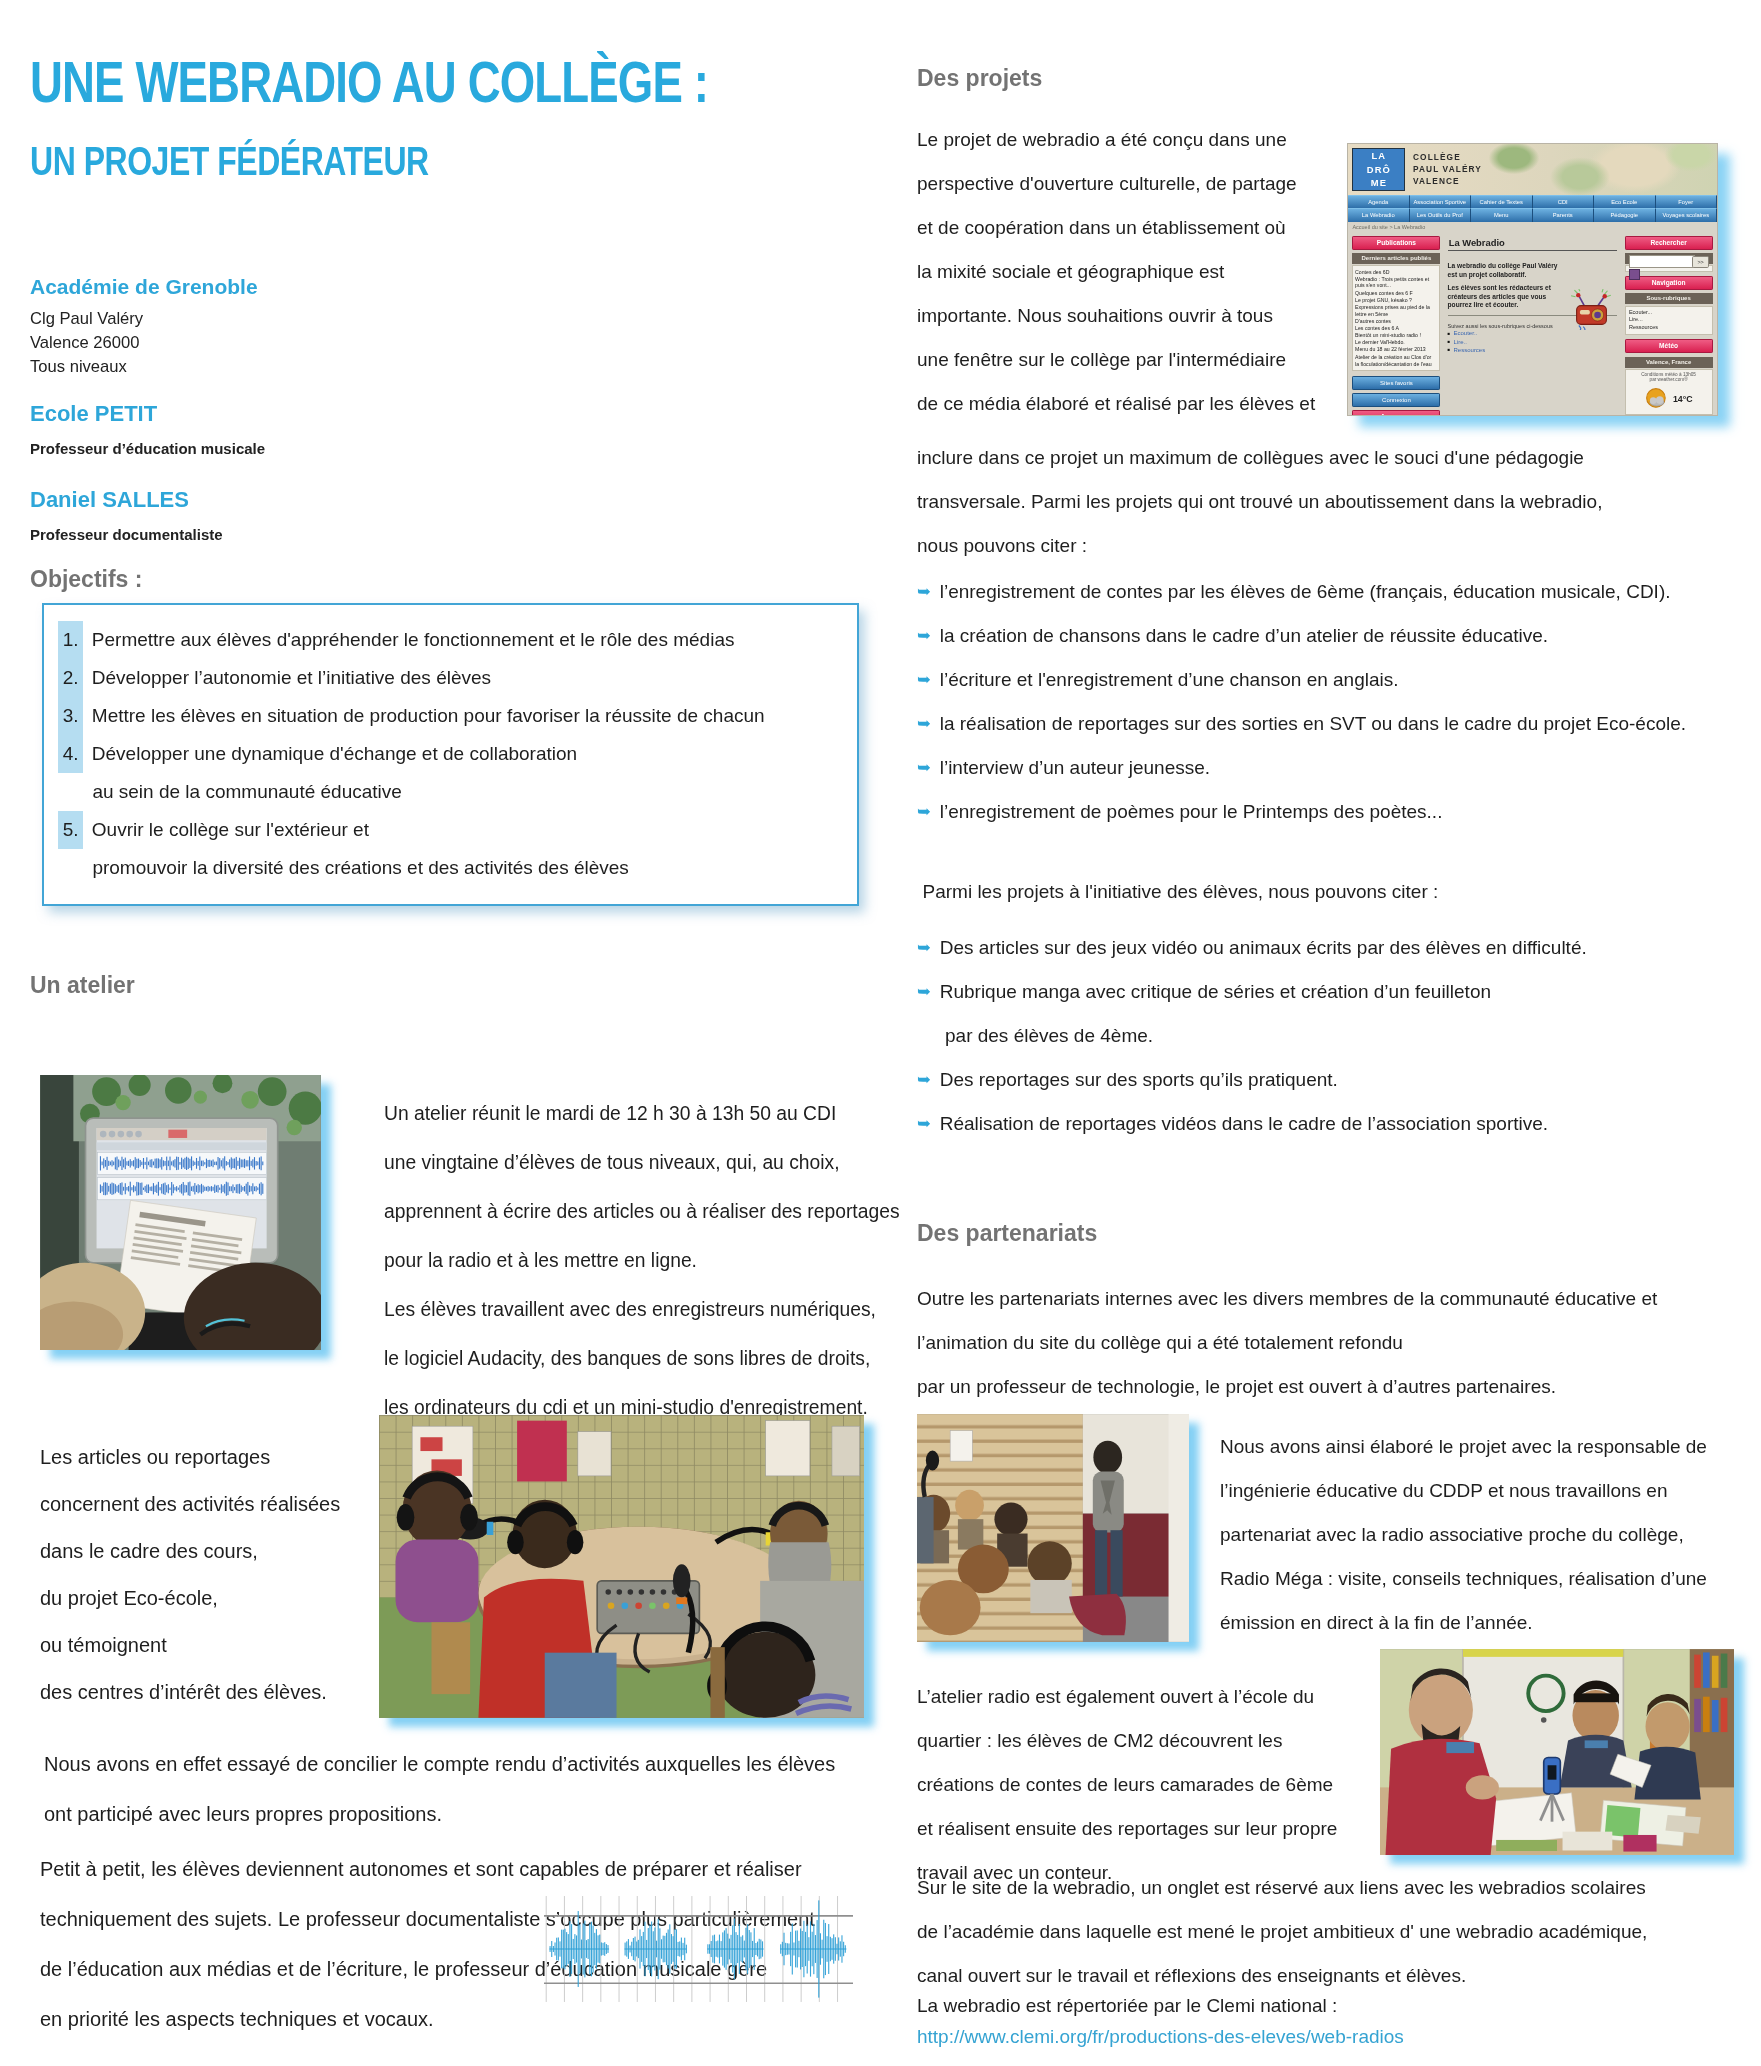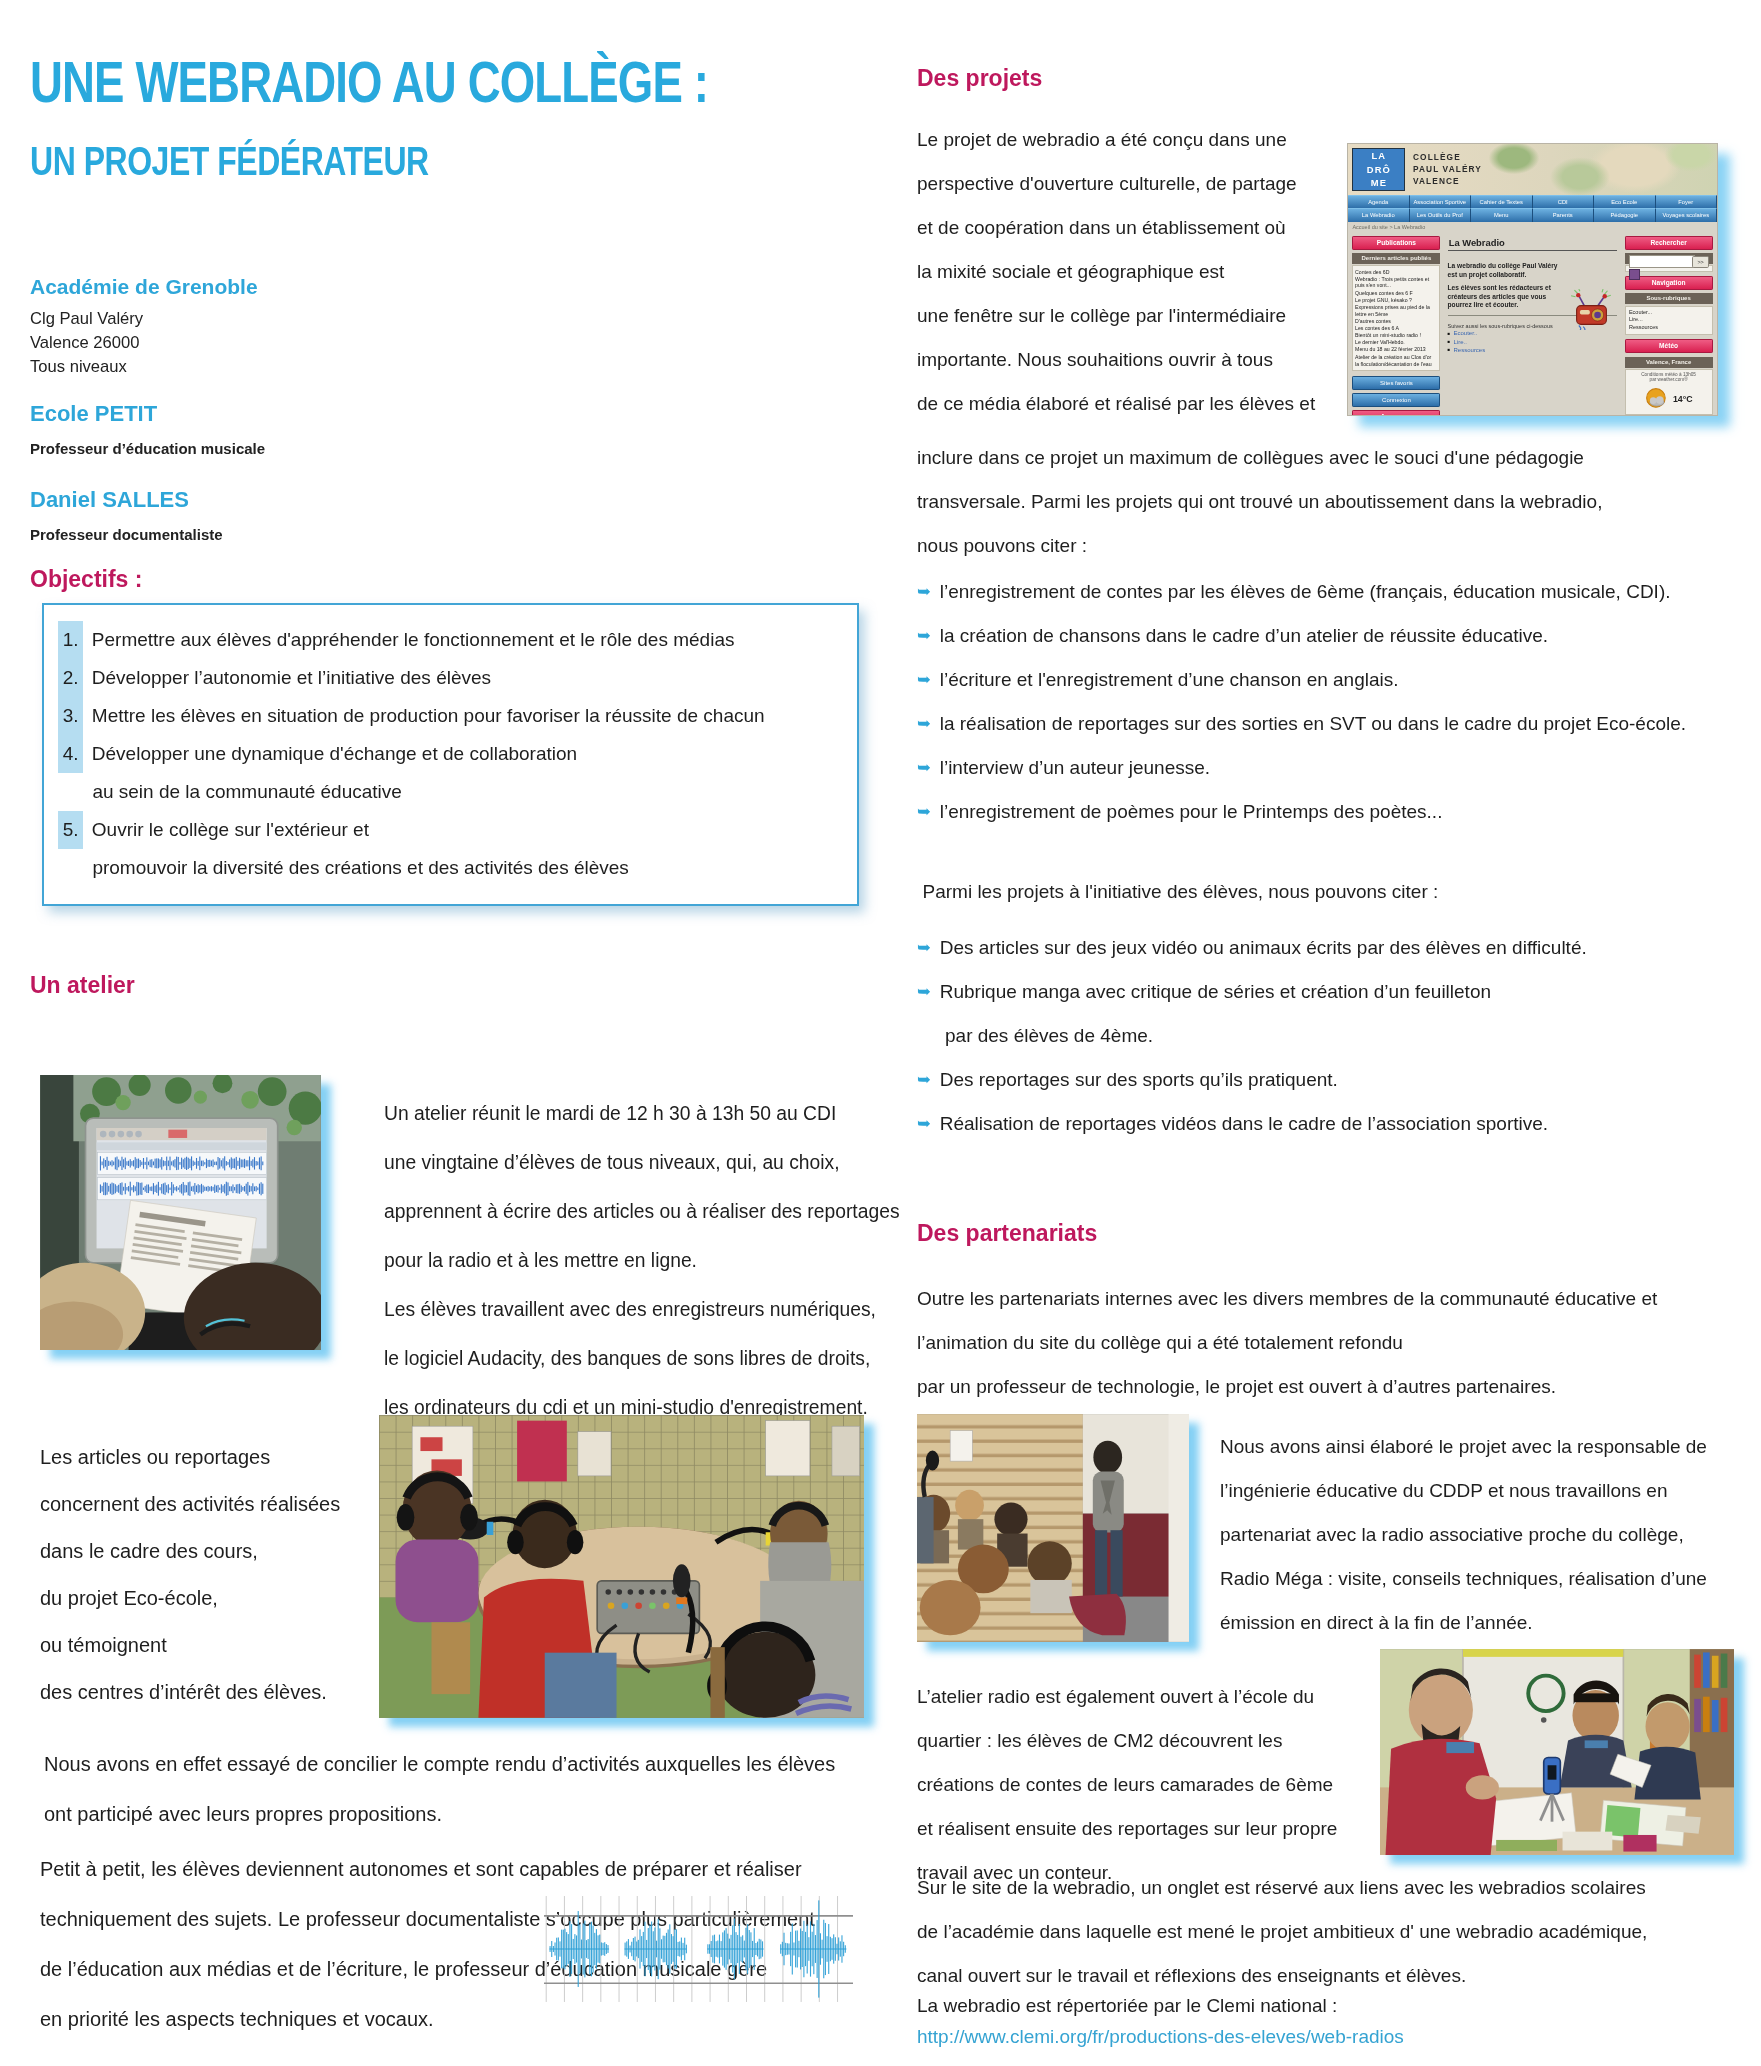--- a/index.html
+++ b/index.html
@@ -8,21 +8,21 @@
 
   
   .colL{position:absolute;left:30px;top:0;width:856px;height:2066px;}
   .colR{position:absolute;left:917px;top:0;width:820px;height:2066px;}
   .abs{position:absolute;white-space:nowrap;}
 
   
   .t1{font-size:57px;font-weight:800;color:#29a9dd;letter-spacing:-1.1px;transform:scaleX(.8);transform-origin:0 50%;}
   .t2{font-size:40px;font-weight:800;color:#29a9dd;letter-spacing:-0.6px;transform:scaleX(.8);transform-origin:0 50%;}
 
-  .h-blue{font-size:23px;font-weight:700;color:#be185d;}
+  .h-blue{font-size:23px;font-weight:700;color:#737373;}
   .acad{font-size:21px;font-weight:700;color:#2ea6d9;}
   .school .line{font-size:16.6px;line-height:24px;color:#222;}
   .a-name{font-size:22px;font-weight:700;color:#2ea6d9;}
   .a-role{font-size:15px;font-weight:700;color:#222;}
 
   
   .obj-box{position:absolute;left:12px;top:603px;width:817px;height:303px;border:2.8px solid #42a5d6;
            box-shadow:5.5px 6.6px 11px rgba(110,170,205,.5);box-sizing:border-box;padding:15.5px 11px 0 14.4px;background:#fff;}
   .obj-box .orow,.obj-box .ocont{font-size:19px;line-height:38px;white-space:nowrap;}
   .onum{display:inline-block;background:#b5ddf1;padding:0 4.4px;margin-right:8.8px;}
@@ -790,22 +790,22 @@
           </div>
         </div>
       </div>
     </div>
 
     <div class="abs txtR" style="top:118px;left:0;">
         <div class="line">Le projet de webradio a été conçu dans une</div>
         <div class="line">perspective d'ouverture culturelle, de partage</div>
         <div class="line">et de coopération dans un établissement où</div>
         <div class="line">la mixité sociale et géographique est</div>
+        <div class="line">importante. Nous souhaitions  ouvrir à tous</div>
         <div class="line">une fenêtre sur le collège  par l'intermédiaire</div>
-        <div class="line">importante. Nous souhaitions  ouvrir à tous</div>
         <div class="line">de ce média élaboré et réalisé par les élèves et</div>
       </div>
     <div class="abs txtR" style="top:436px;left:0;">
         <div class="line">inclure dans ce projet un maximum de collègues avec le souci d'une pédagogie</div>
         <div class="line">transversale. Parmi les projets qui ont trouvé un aboutissement dans la webradio,</div>
         <div class="line">nous pouvons citer :</div>
       </div>
     <div class="abs bullets" style="top:570px;left:0;">
         <div class="brow"><span class="bicon">➥</span><span class="btext">l’enregistrement de contes par les élèves de 6ème (français, éducation musicale, CDI).</span></div>
         <div class="brow"><span class="bicon">➥</span><span class="btext">la création de chansons dans le cadre d’un atelier  de réussite éducative.</span></div>

